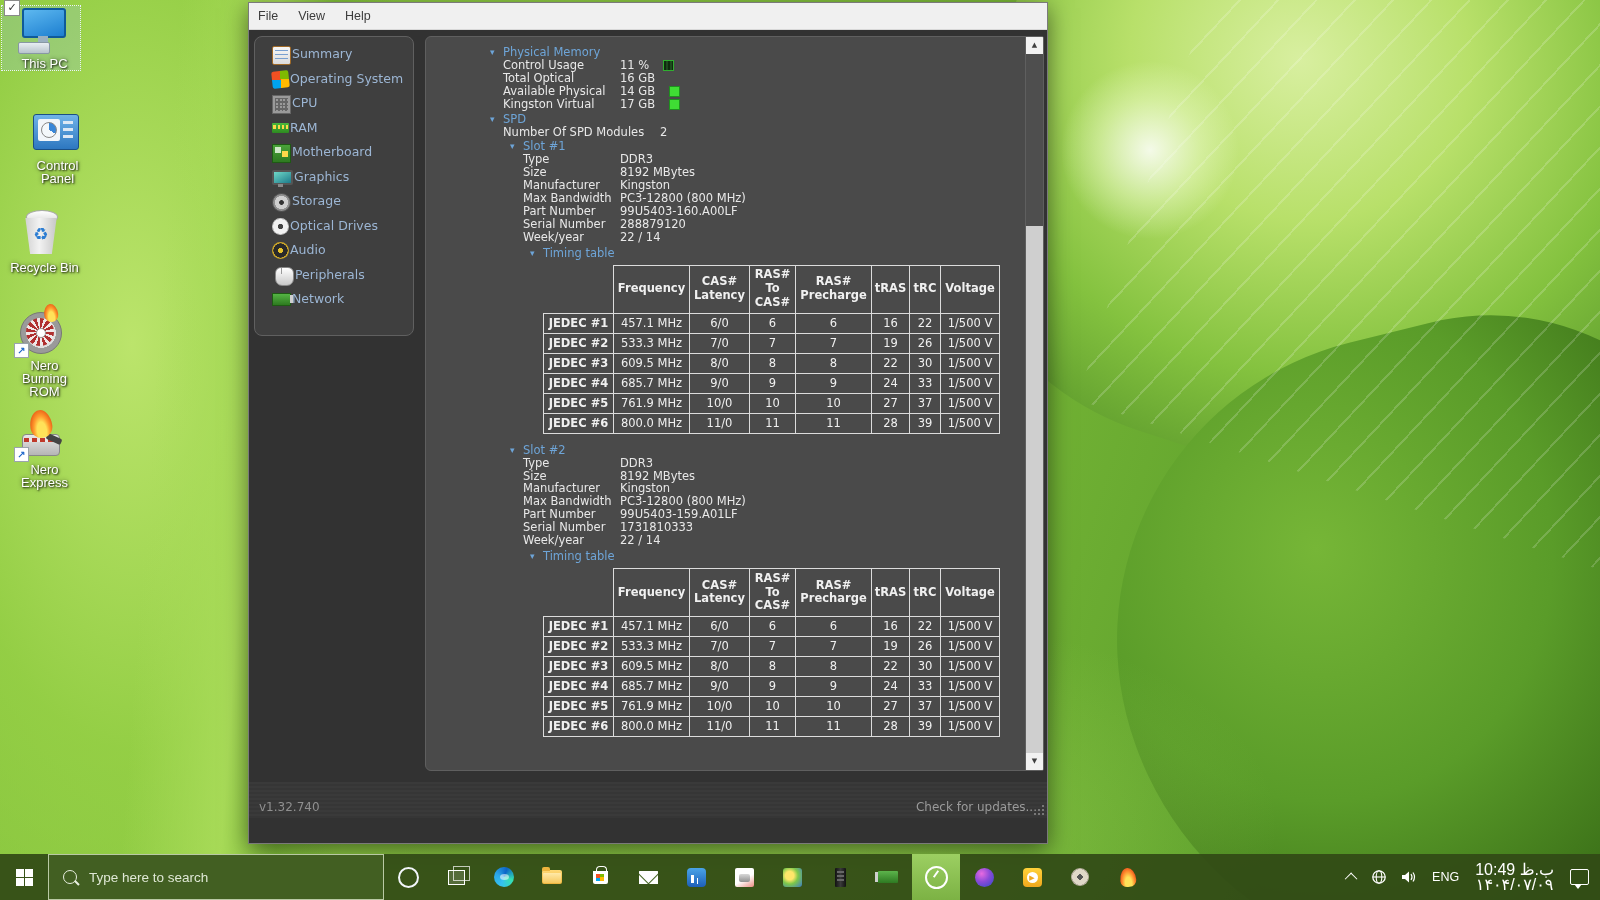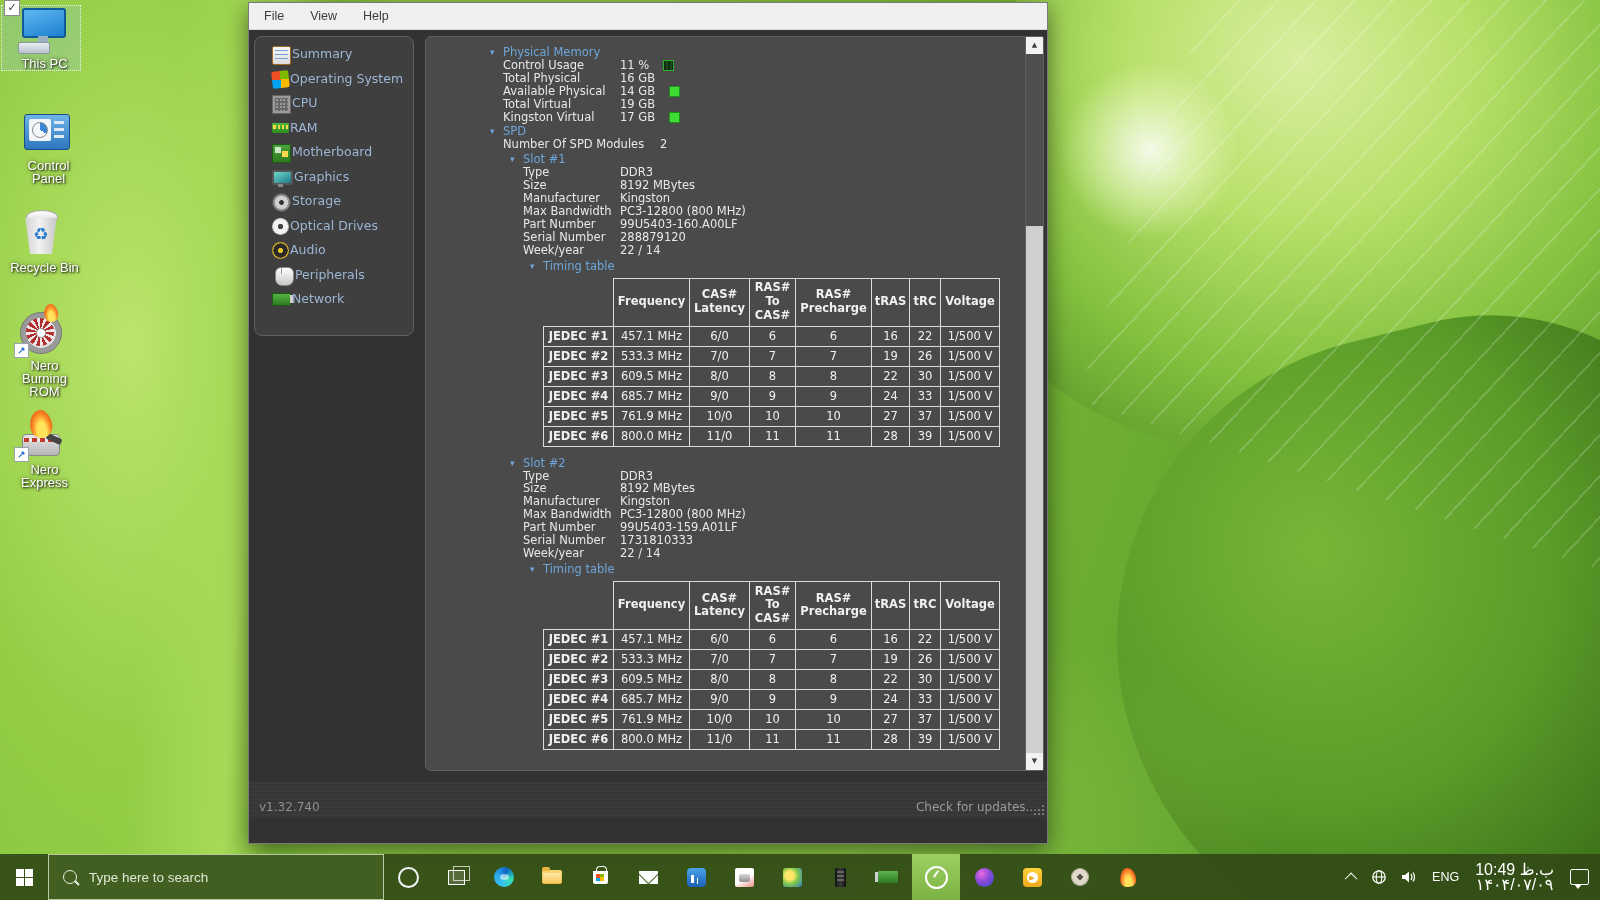--- a/index.html
+++ b/index.html
@@ -75,21 +75,21 @@
   .titlebar{height:26px;background:#f0f0f0;display:flex;align-items:center;padding-left:7px;}
   .tb-ico{width:16px;height:16px;position:relative;margin-right:6px;}
   .tb-ico .g1{position:absolute;left:2px;top:1px;width:9px;height:9px;border-radius:50%;background:radial-gradient(circle at 35% 35%,#eee,#888);}
   .tb-ico .g2{position:absolute;left:1px;top:8px;width:7px;height:7px;border-radius:50%;background:radial-gradient(circle at 35% 35%,#f88,#b22);}
   .tb-ico .g3{position:absolute;left:8px;top:8px;width:7px;height:7px;border-radius:50%;background:radial-gradient(circle at 35% 35%,#bbb,#555);}
   .tb-title{font-family:"Liberation Sans",sans-serif;font-size:12.5px;color:#3c3c3c;flex:1;}
   .winbtns{display:flex;height:100%;}
   .wbtn{width:42px;height:100%;display:flex;align-items:center;justify-content:center;color:#444;font-size:11px;cursor:pointer;}
   .wbtn .mini{width:11px;height:1px;background:#444;margin-top:6px;}
   .wbtn .maxi{width:10px;height:10px;border:1px solid #444;}
-  .menubar{height:26px;background:#f0f0f0;display:flex;align-items:center;padding-left:6px;gap:8px;
+  .menubar{height:26px;background:#f0f0f0;display:flex;align-items:center;padding-left:0;gap:2px;
     border-bottom:1px solid #d8d8d8;font-family:"Liberation Sans",sans-serif;}
   .menu-item{font-size:12.5px;color:#3c3c3c;padding:3px 9px;cursor:pointer;}
   .client{position:relative;height:752px;background:#323232;}
   
   .side-panel{position:absolute;left:5px;top:6px;width:160px;height:300px;background:#3f3f3f;
     border:1px solid #606060;border-radius:8px;padding-top:9px;box-sizing:border-box;}
   .sb-item{display:flex;align-items:flex-start;height:24.5px;padding-left:17px;gap:1px;cursor:pointer;}
   .sb-label{font-size:12.5px;color:#9cb6d4;}
   .sb-ico{width:17px;height:17px;position:relative;flex:0 0 17px;}
   .i-summary{background:linear-gradient(#f7f7f7,#dcdcdc);border:1.5px solid #a06a28;border-radius:2px;}
@@ -231,21 +231,21 @@
 
   <div class="dicon selected" style="left:2px;top:6px;">
     <div class="art art-pc">
       <div class="screen"></div>
       <div class="stand"></div>
       <div class="kbd"></div>
       <div class="chk">✓</div>
     </div>
     <div class="lbl">This PC</div>
   </div>
-  <div class="dicon" style="left:6px;top:108px;">
+  <div class="dicon" style="left:15px;top:108px;">
     <div class="art art-cp">
       <div class="panel"></div>
       <div class="inner"></div>
       <div class="pie"></div>
       <div class="lines"></div>
     </div>
     <div class="lbl">Control Panel</div>
   </div>
   <div class="dicon" style="left:2px;top:210px;">
     <div class="art art-rb">
@@ -337,31 +337,27 @@
           <div class="sec-h">
               <span class="tri">▾</span>
               <span>Physical Memory</span>
             </div>
           <div class="kv">
               <span class="k">Control Usage</span>
               <span class="v">11 %</span>
               <span class="ind ind-usage"></span>
             </div>
           <div class="kv">
-              <span class="k">Total Physical</span>
+              <span class="k">Total Optical</span>
               <span class="v">16 GB</span>
             </div>
           <div class="kv">
               <span class="k">Available Physical</span>
               <span class="v">14 GB</span>
               <span class="ind ind-free"></span>
-            </div>
-          <div class="kv">
-              <span class="k">Total Virtual</span>
-              <span class="v">19 GB</span>
             </div>
           <div class="kv">
               <span class="k">Kingston Virtual</span>
               <span class="v">17 GB</span>
               <span class="ind ind-free"></span>
             </div>
 
           <div class="sec-h">
               <span class="tri">▾</span>
               <span>SPD</span>

